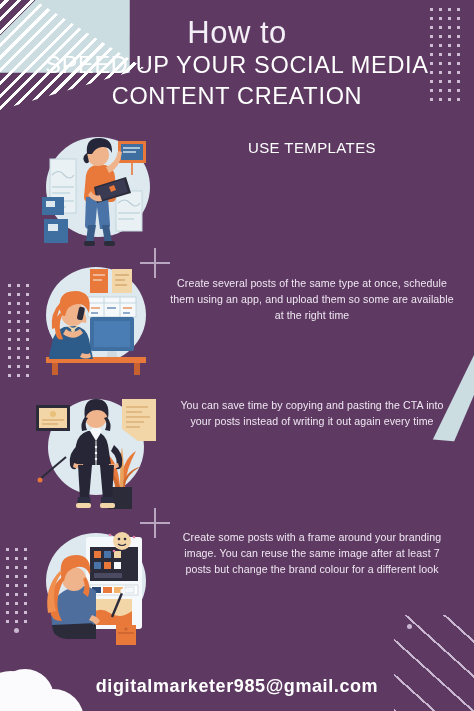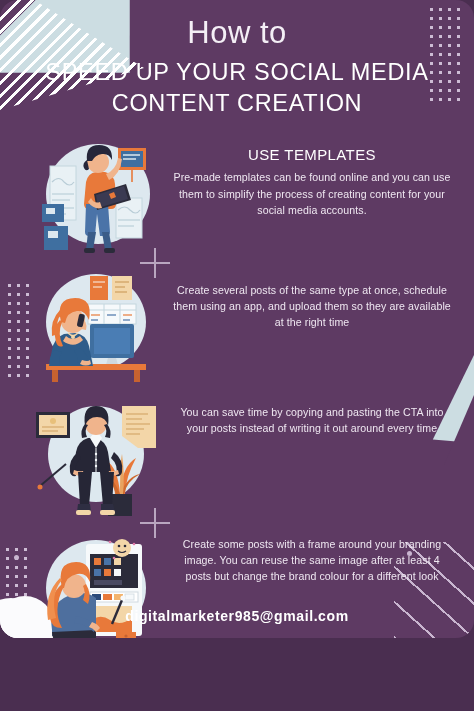--- a/index.html
+++ b/index.html
@@ -4,24 +4,23 @@
 <style>
   * { margin:0; padding:0; box-sizing:border-box; }
   html,body {
     width:474px; height:711px;
     background:#4a2e50;
     font-family:"Liberation Sans", sans-serif;
     overflow:hidden;
   }
   .poster{
     position:relative;
-    width:474px; height:638px;
+    width:474px; height:711px;
     background:#5e3a63;
     overflow:hidden;
-    border-radius:18px;
   }
 
   
   .deco{ position:absolute; pointer-events:none; }
 
   .tri-tl-a{
     left:-30px; top:-28px; width:0; height:0;
     border-left:118px solid transparent;
     border-right:118px solid transparent;
     border-top:118px solid #ccdde2;
@@ -83,21 +82,20 @@
   .dot-solo{ left:14px; bottom:78px; width:5px;height:5px;background:#c9b6d0;border-radius:50%; }
   .dot-solo2{ right:62px; bottom:82px; width:5px;height:5px;background:#c9b6d0;border-radius:50%; }
 
   
   .header{ position:relative; padding:16px 26px 0 26px; text-align:center; z-index:3; }
   .h-script{
     color:#f4eff6; font-size:31px; font-weight:400; letter-spacing:.5px;
     line-height:1.1;
   }
   .h-main{
-    margin-top:7px;
     color:#ffffff; font-size:23.5px; font-weight:400;
     letter-spacing:.7px; line-height:1.3; text-transform:uppercase;
   }
 
   
   .sections{ position:relative; z-index:3; margin-top:14px;padding-left:8px; }
   .row{
     display:flex; align-items:flex-start;
     padding:0 14px 0 22px;
     margin-bottom:6px;
@@ -121,21 +119,21 @@
   .row-2 .txt{ padding-top:18px; }
   .row-3 .txt{ padding-top:8px; }
   .row-4 .txt{ padding-top:8px; }
 
   
   .footer{
     position:absolute; left:0; right:0; bottom:14px;
     text-align:center; z-index:4;
   }
   .email{
-    color:#ffffff; font-size:14px; font-weight:700; letter-spacing:.6px;
+    color:#ffffff; font-size:18px; font-weight:700; letter-spacing:.6px;
   }
 </style>
 </head>
 <body>
 
 <div class="poster">
 
   <div class="deco tri-tl-a"></div>
   <div class="deco tri-tl-b"></div>
 
@@ -319,21 +317,20 @@
           <path d="M76 42 q10-4 12-16 l4 1 q-2 16 -13 21 z" fill="#f0b48c"></path>
 
           <path d="M64 62 l32 -10 l5 16 l-34 10 z" fill="#2b2b3a"></path>
           <path d="M66 63 l28 -9 l4 13 l-30 9 z" fill="#3a3a52"></path>
           <path d="M79 62 l5-2 l2 5 l-5 2 z" fill="#e8793a"></path>
           <path d="M58 70 q6 8 14 6 l-2 -6 q-6 2 -9 -4 z" fill="#f0b48c"></path>
         </svg>
       </div>
       <div class="txt">
         <div class="s-title">USE TEMPLATES</div>
-        <div class="s-body">Pre-made templates can be found online and you can use them to simplify the process of creating content for your social media accounts.</div>
       </div>
     </div>
 
     <div class="row row-2">
       <div class="art-wrap">
         <svg viewBox="0 0 132 126" width="132" height="126">
           <ellipse cx="66" cy="58" rx="50" ry="48" fill="#dde8ef"></ellipse>
 
           <rect x="60" y="12" width="18" height="24" fill="#e8793a"></rect>
           <line x1="63" y1="18" x2="75" y2="18" stroke="#f7e2d3" stroke-width="1.2"></line>
@@ -375,21 +372,21 @@
 
           <path d="M36 72 q6 6 14 0 l3 4 q-9 9 -20 1 z" fill="#f0b48c"></path>
           <path d="M50 54 q8 2 6 12 l-5 -1 q2 -7 -3 -8 z" fill="#f0b48c"></path>
           <rect x="48" y="50" width="6" height="13" rx="2" fill="#2b2b3a" transform="rotate(12 51 56)"></rect>
 
           <path d="M38 69 q5 5 10 0" stroke="#f3d6a8" stroke-width="1.4" fill="none"></path>
           <circle cx="43" cy="73" r="2" fill="#f3d6a8"></circle>
         </svg>
       </div>
       <div class="txt">
-        <div class="s-body">Create several posts of the same type at once, schedule them using an app, and upload them so they are available at the right time</div>
+        <div class="s-body">Create several posts of the same type at once, schedule them using an app, and upload them so some are available at the right time</div>
       </div>
     </div>
 
     <div class="row row-3">
       <div class="art-wrap">
         <svg viewBox="0 0 132 126" width="132" height="126">
           <ellipse cx="66" cy="58" rx="48" ry="48" fill="#dde8ef"></ellipse>
 
           <rect x="6" y="16" width="34" height="26" fill="#2b2b3a"></rect>
           <rect x="9" y="19" width="28" height="20" fill="#f3d6a8"></rect>
@@ -433,21 +430,21 @@
           <rect x="46" y="114" width="15" height="5" rx="2" fill="#f3d6a8"></rect>
           <rect x="70" y="114" width="15" height="5" rx="2" fill="#f3d6a8"></rect>
 
           <circle cx="66" cy="28" r="11" fill="#f0b48c"></circle>
           <path d="M55 30 q-3 -20 11 -20 q15 0 12 20 q-2 -9 -11 -9 q-9 0 -12 9 z" fill="#262636"></path>
           <path d="M55 28 q-5 6 -3 14 l5 -1 q-3 -7 1 -12 z" fill="#262636"></path>
           <path d="M77 28 q5 6 3 14 l-5 -1 q3 -7 -1 -12 z" fill="#262636"></path>
         </svg>
       </div>
       <div class="txt">
-        <div class="s-body">You can save time by copying and pasting the CTA into your posts instead of writing it out around every time</div>
+        <div class="s-body">You can save time by copying and pasting the CTA into your posts instead of writing it out again every time</div>
       </div>
     </div>
 
     <div class="row row-4">
       <div class="art-wrap">
         <svg viewBox="0 0 132 126" width="132" height="126">
           <ellipse cx="66" cy="60" rx="50" ry="48" fill="#dde8ef"></ellipse>
 
           <rect x="56" y="16" width="56" height="92" rx="3" fill="#f6f9fb"></rect>
           <rect x="60" y="26" width="48" height="34" fill="#2b2b3a"></rect>
@@ -489,21 +486,21 @@
           <path d="M62 94 q6 2 8 6 l-4 4 q-3 -4 -7 -5 z" fill="#f0b48c"></path>
 
           <circle cx="44" cy="58" r="12" fill="#f0b48c"></circle>
           <path d="M32 60 q-6 -26 14 -26 q16 0 14 20 q-4 -10 -13 -8 q-11 2 -13 14 z" fill="#e8793a"></path>
           <path d="M32 56 q-14 12 -12 34 q1 10 12 10 q-10 -18 2 -42 z" fill="#e8793a"></path>
           <path d="M30 50 q-16 16 -12 42 l8 -2 q-6 -24 6 -38 z" fill="#f08f4e"></path>
           <path d="M56 56 q6 10 2 20 l-5 -4 q3 -8 0 -14 z" fill="#e8793a"></path>
         </svg>
       </div>
       <div class="txt">
-        <div class="s-body">Create some posts with a frame around your branding image. You can reuse the same image after at least 4 posts but change the brand colour for a different look</div>
+        <div class="s-body">Create some posts with a frame around your branding image. You can reuse the same image after at least 7 posts but change the brand colour for a different look</div>
       </div>
     </div>
 
   </div>
 
   <div class="footer">
     <div class="email">digitalmarketer985@gmail.com</div>
   </div>
 
 </div>

